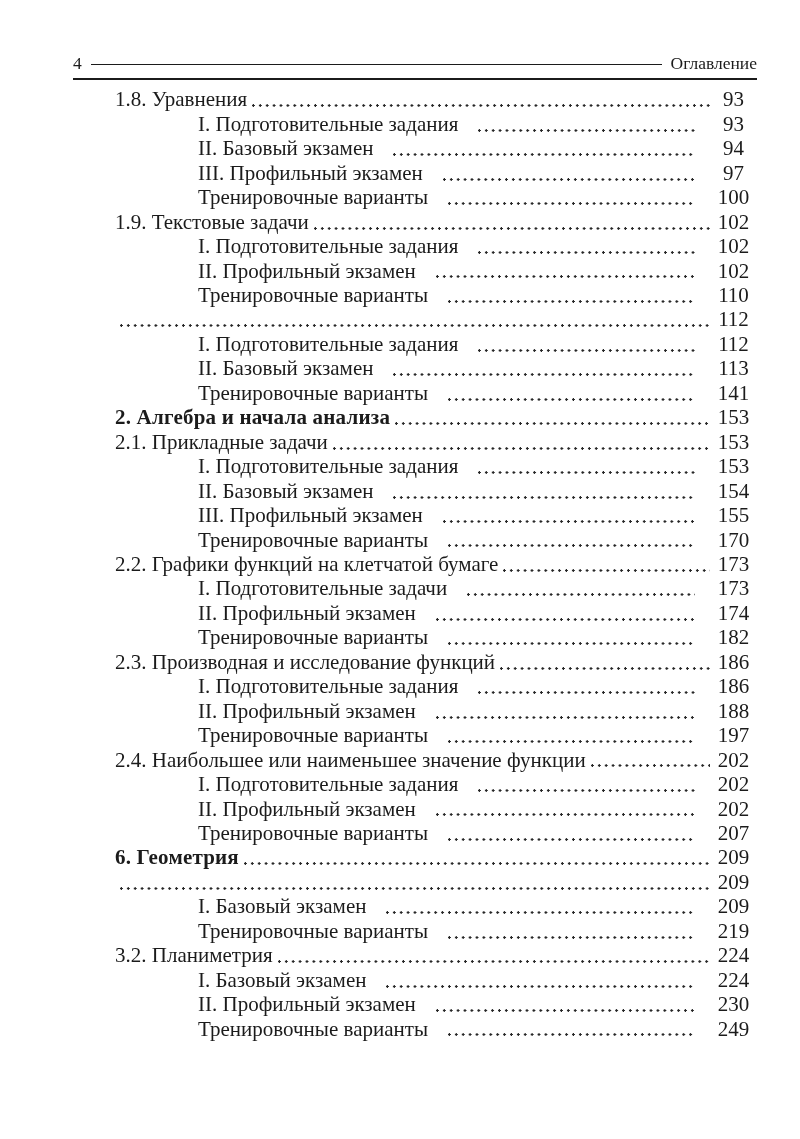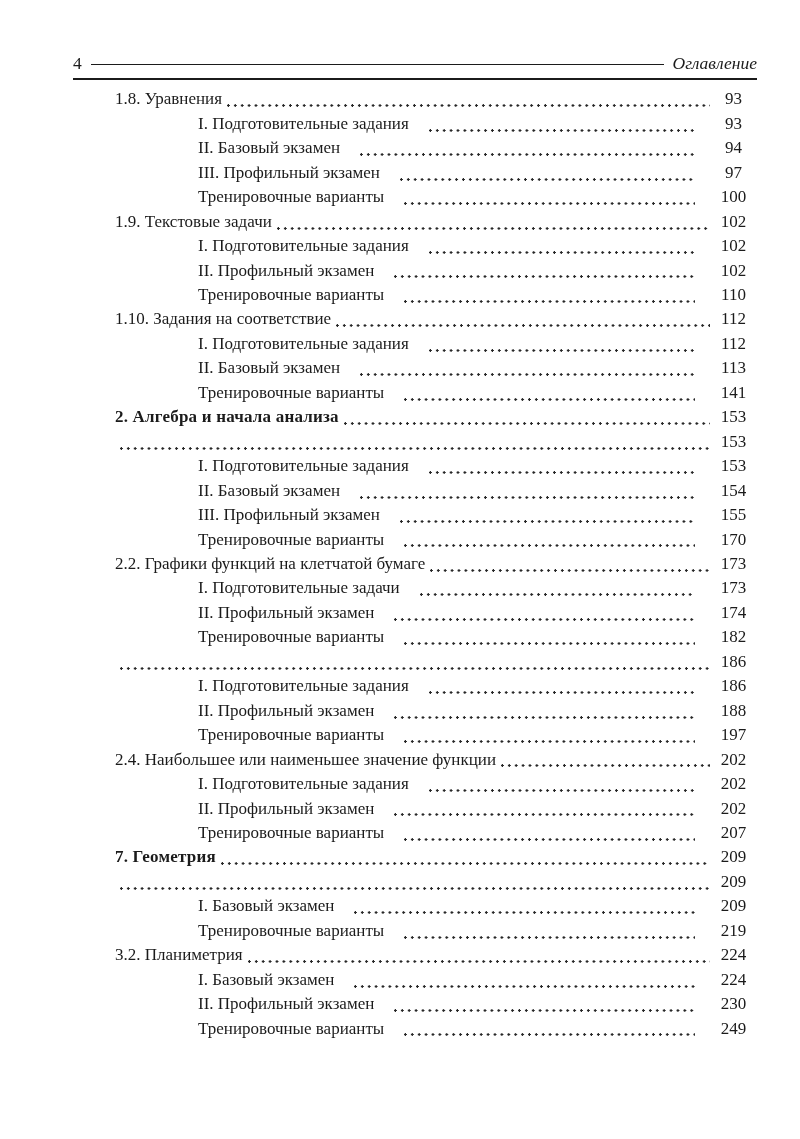--- a/index.html
+++ b/index.html
@@ -33,31 +33,30 @@
   }
   .header .header-leader {
     flex: 1 1 auto;
     height: 0;
     border-top: 1.4px solid #1b1b1b;
     margin: 0 9px;
     transform: translateY(1px);
   }
   .header .running-title {
     flex: 0 0 auto;
-    font-style: italic;
   }
   .header-rule {
     height: 2.4px;
     background: #1b1b1b;
     margin-top: 4px;
   }
   
   .toc {
     margin-top: 7px;
-    font-size: 17px;
+    font-size: 21px;
     line-height: 24.45px;
   }
   .row {
     display: flex;
     align-items: baseline;
     padding-right: 7px;
   }
   .row.section, .row.chapter { padding-left: 42px; }
   .row.sub { padding-left: 125px; gap: 15px; }
   .row.chapter .label { font-weight: bold; letter-spacing: 0.2px; font-family: Liberation Serif, serif; }
@@ -135,21 +134,20 @@
         <span class="label">II. Профильный экзамен</span>
         <span class="dots"></span>
         <span class="num">102</span>
       </div>
       <div class="row sub">
         <span class="label">Тренировочные варианты</span>
         <span class="dots"></span>
         <span class="num">110</span>
       </div>
       <div class="row section">
-        <span class="label">1.10. Задания на соответствие</span>
         <span class="dots"></span>
         <span class="num">112</span>
       </div>
       <div class="row sub">
         <span class="label">I. Подготовительные задания</span>
         <span class="dots"></span>
         <span class="num">112</span>
       </div>
       <div class="row sub">
         <span class="label">II. Базовый экзамен</span>
@@ -160,20 +158,21 @@
         <span class="label">Тренировочные варианты</span>
         <span class="dots"></span>
         <span class="num">141</span>
       </div>
       <div class="row chapter">
         <span class="label">2. Алгебра и начала анализа</span>
         <span class="dots"></span>
         <span class="num">153</span>
       </div>
       <div class="row section">
+        <span class="label">2.1. Прикладные задачи</span>
         <span class="dots"></span>
         <span class="num">153</span>
       </div>
       <div class="row sub">
         <span class="label">I. Подготовительные задания</span>
         <span class="dots"></span>
         <span class="num">153</span>
       </div>
       <div class="row sub">
         <span class="label">II. Базовый экзамен</span>
@@ -204,20 +203,21 @@
         <span class="label">II. Профильный экзамен</span>
         <span class="dots"></span>
         <span class="num">174</span>
       </div>
       <div class="row sub">
         <span class="label">Тренировочные варианты</span>
         <span class="dots"></span>
         <span class="num">182</span>
       </div>
       <div class="row section">
+        <span class="label">2.3. Производная и исследование функций</span>
         <span class="dots"></span>
         <span class="num">186</span>
       </div>
       <div class="row sub">
         <span class="label">I. Подготовительные задания</span>
         <span class="dots"></span>
         <span class="num">186</span>
       </div>
       <div class="row sub">
         <span class="label">II. Профильный экзамен</span>
@@ -243,21 +243,21 @@
         <span class="label">II. Профильный экзамен</span>
         <span class="dots"></span>
         <span class="num">202</span>
       </div>
       <div class="row sub">
         <span class="label">Тренировочные варианты</span>
         <span class="dots"></span>
         <span class="num">207</span>
       </div>
       <div class="row chapter">
-        <span class="label">7. Геометрия</span>
+        <span class="label">6. Геометрия</span>
         <span class="dots"></span>
         <span class="num">209</span>
       </div>
       <div class="row section">
         <span class="dots"></span>
         <span class="num">209</span>
       </div>
       <div class="row sub">
         <span class="label">I. Базовый экзамен</span>
         <span class="dots"></span>

